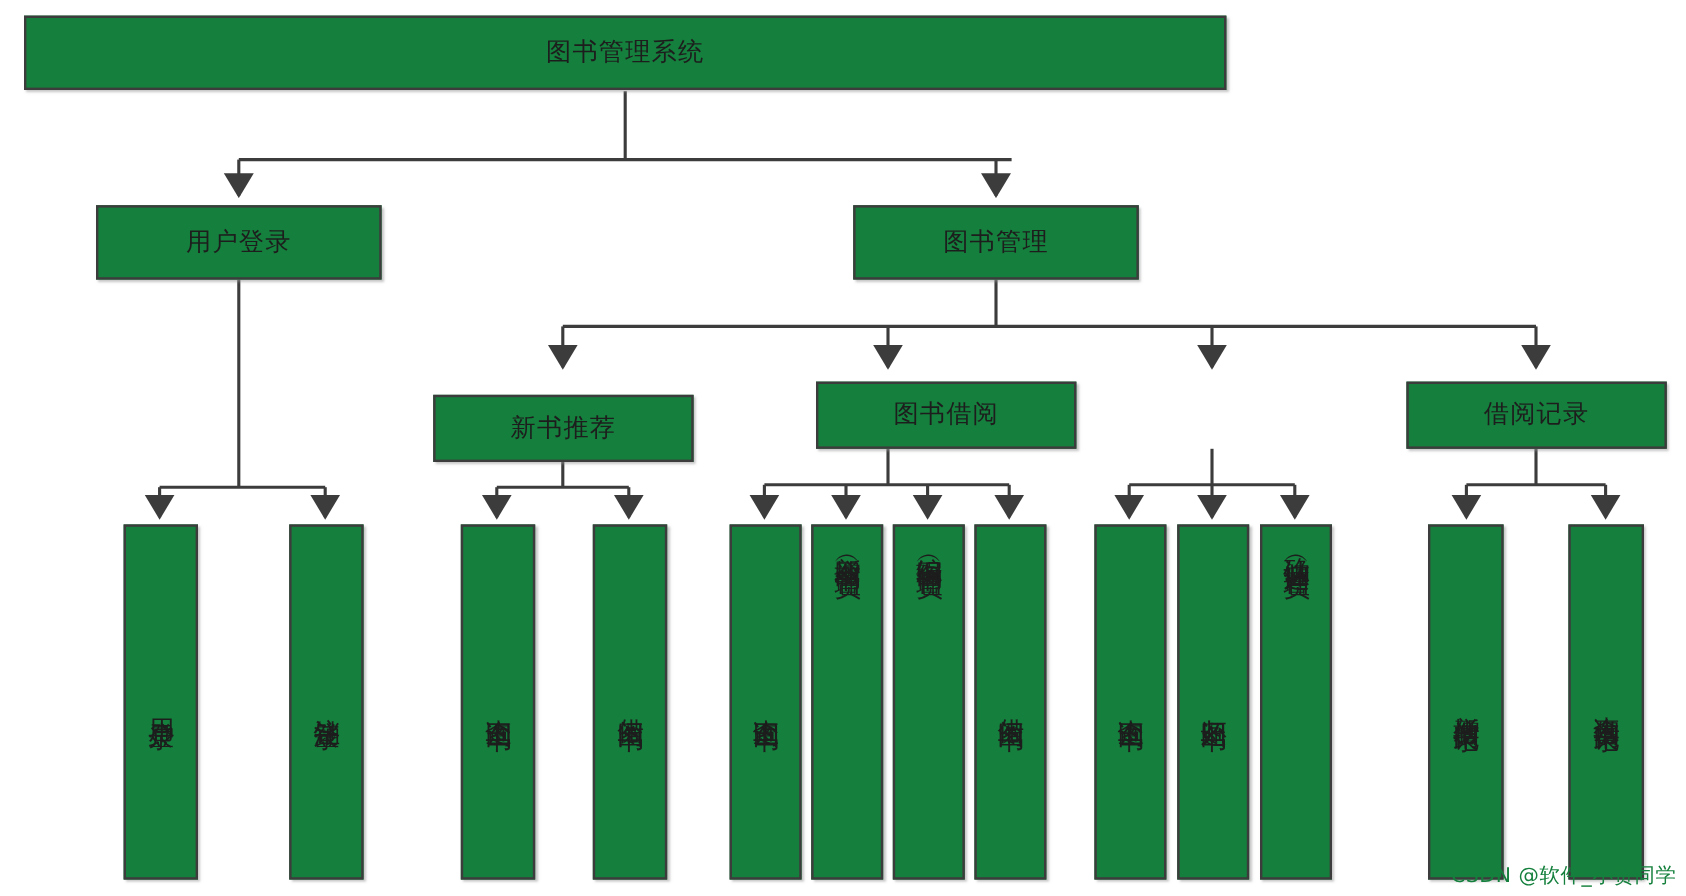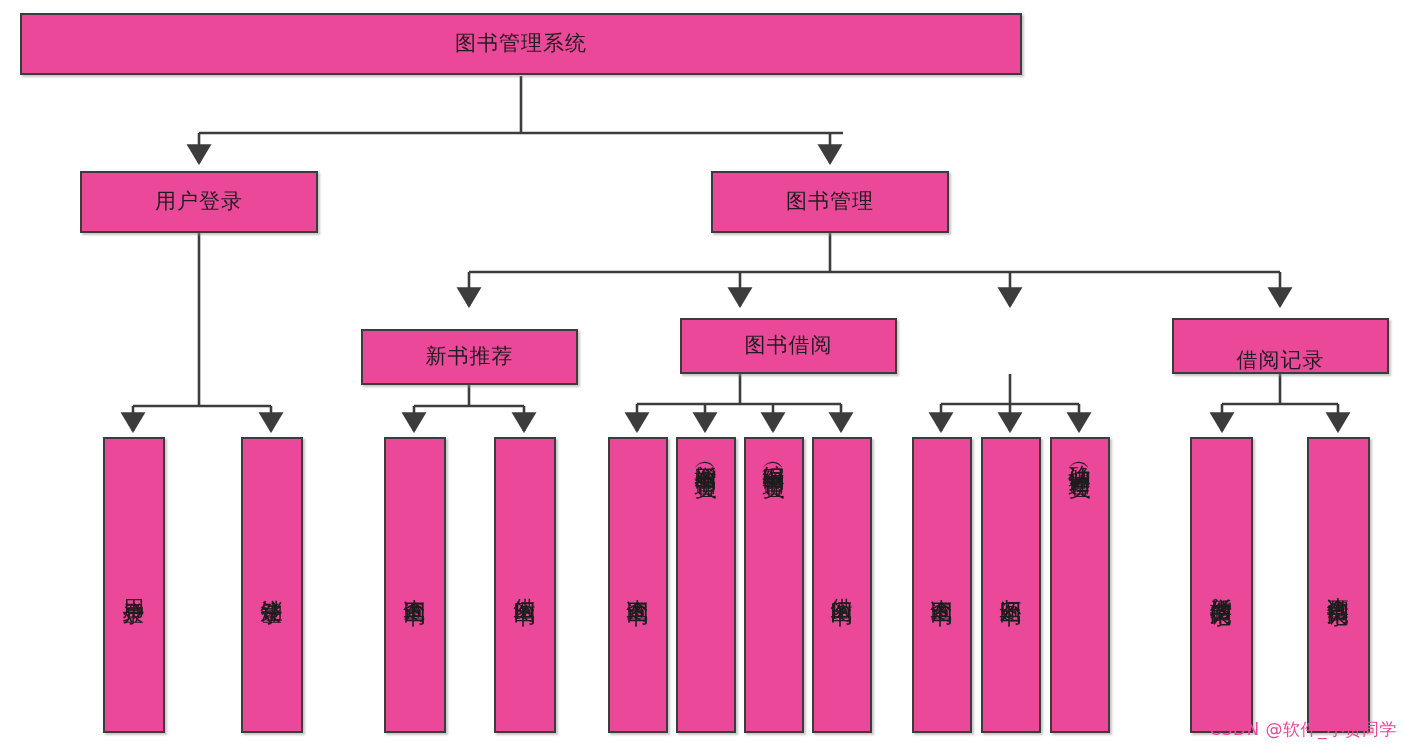--- a/index.html
+++ b/index.html
@@ -19,21 +19,21 @@
     position: absolute;
     left: 0;
     top: 0;
     width: 1405px;
     height: 747px;
     pointer-events: none;
   }
   .node {
     position: absolute;
     box-sizing: border-box;
-    background: #ec4899;
+    background: #15803d;
     border: 2.5px solid #3c3c3c;
     box-shadow: 2px 2px 2px rgba(150,150,150,0.55);
     display: flex;
     align-items: center;
     justify-content: center;
     color: #1c1c1c;
   }
   .node .label {
     font-size: 21px;
     line-height: 1.1;
@@ -57,21 +57,21 @@
   }
   .node.leaf.centered {
     align-items: center;
     padding-top: 0;
   }
   #watermark {
     position: absolute;
     right: 8px;
     bottom: 6px;
     font-size: 17px;
-    color: #ec4899;
+    color: #15803d;
     letter-spacing: 0.5px;
     white-space: nowrap;
     font-family: "DejaVu Sans", "Liberation Sans", sans-serif;
   }
 </style>
 </head>
 <body>
 
 <div id="canvas">
 
@@ -135,21 +135,21 @@
   <div class="node" style="left:711px; top:171px; width:238px; height:62px;">
     <span class="label">图书管理</span>
   </div>
 
   <div class="node" style="left:361px; top:318px; width:217px; height:56px;margin-top:11px;">
     <span class="label">新书推荐</span>
   </div>
   <div class="node" style="left:632px; top:318px; width:217px; height:56px;margin-left:48px;">
     <span class="label">图书借阅</span>
   </div>
-  <div class="node" style="left:1172px; top:318px; width:217px; height:56px;align-items:flex-end;">
+  <div class="node" style="left:1172px; top:318px; width:217px; height:56px;">
     <span class="label">借阅记录</span>
   </div>
 
   <div class="node leaf centered" style="left:103px; top:437px; width:62px; height:296px;">
     <span class="label">用户登录</span>
   </div>
   <div class="node leaf centered" style="left:241px; top:437px; width:62px; height:296px;">
     <span class="label">注销登录</span>
   </div>
 

